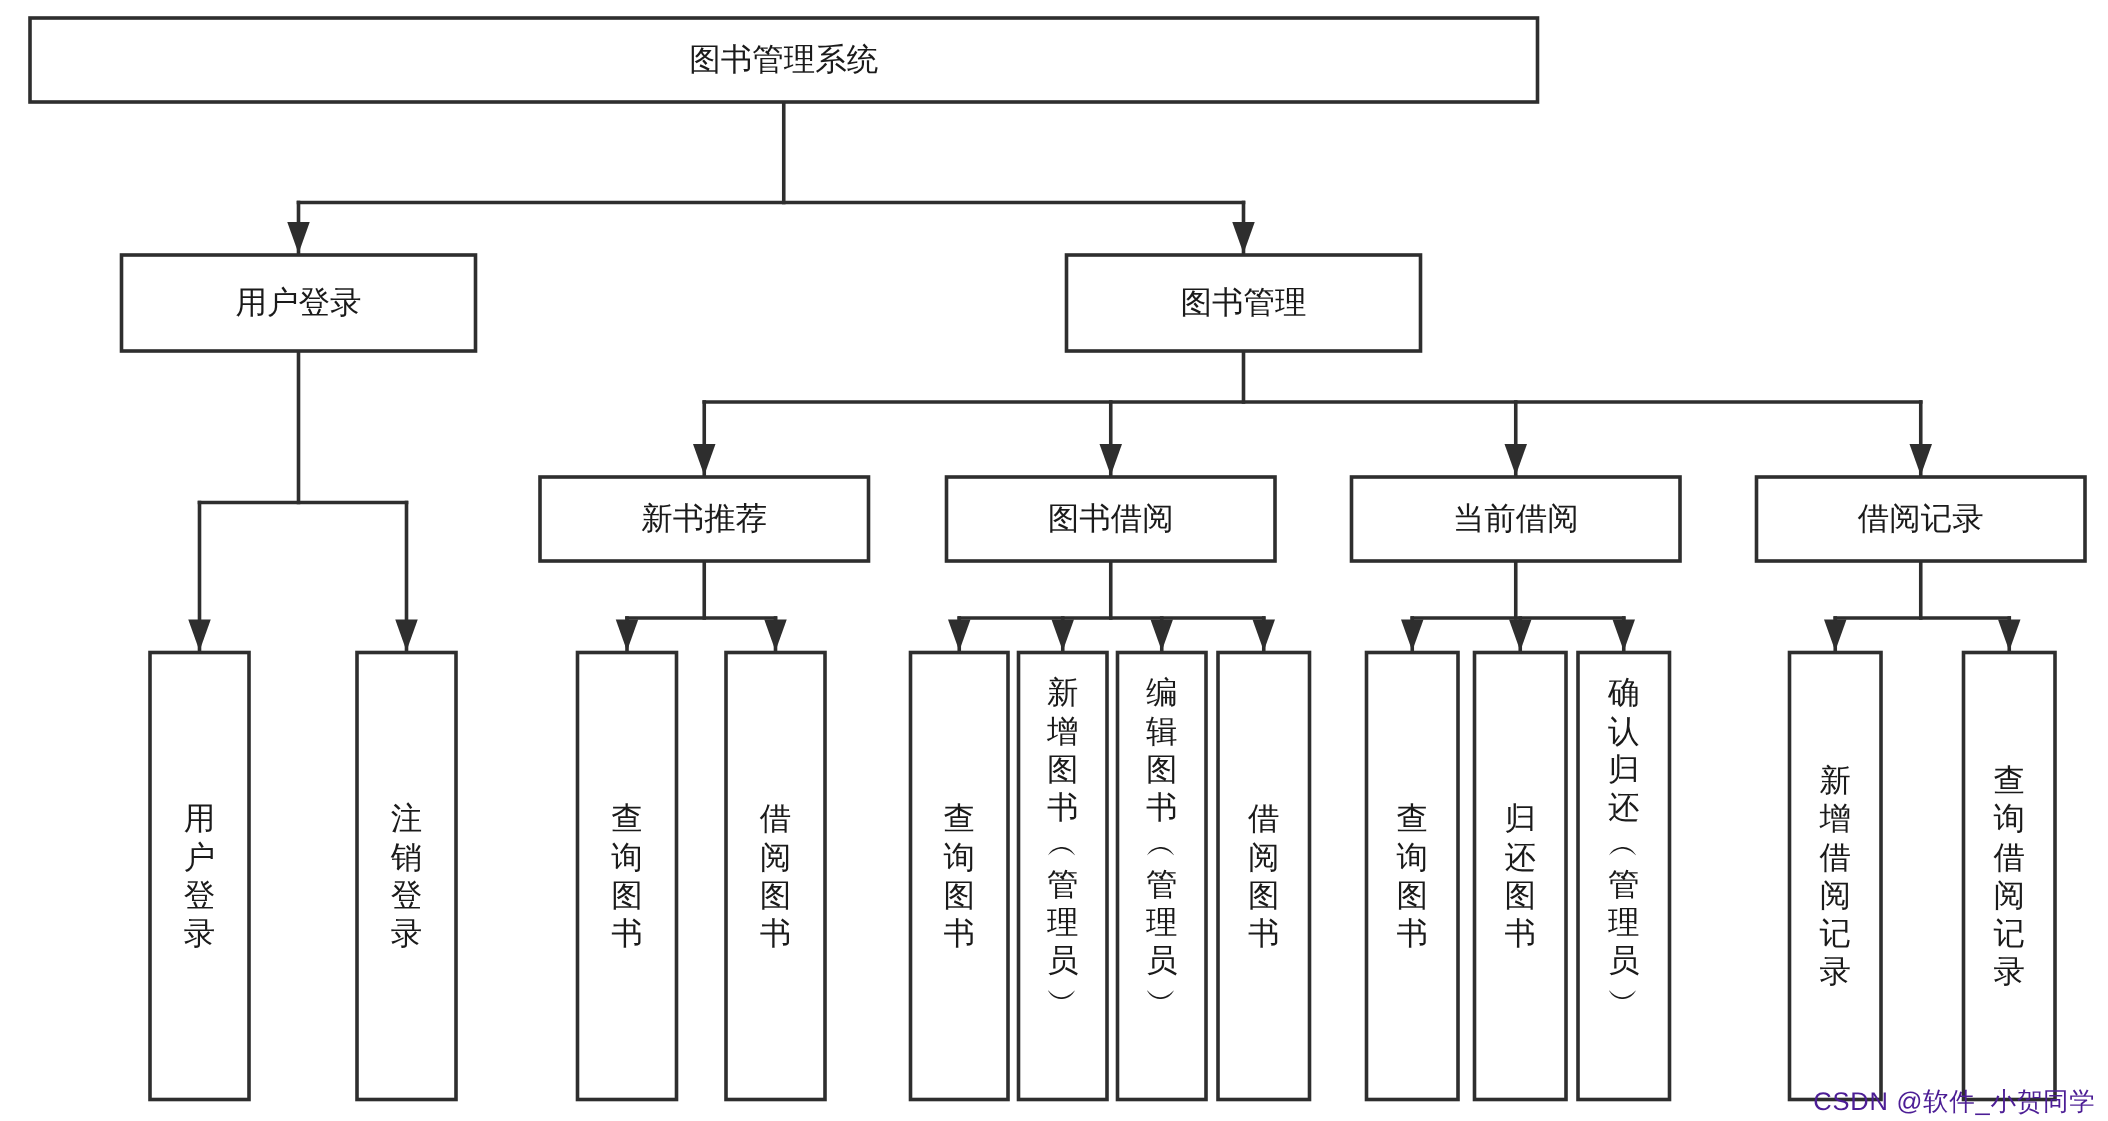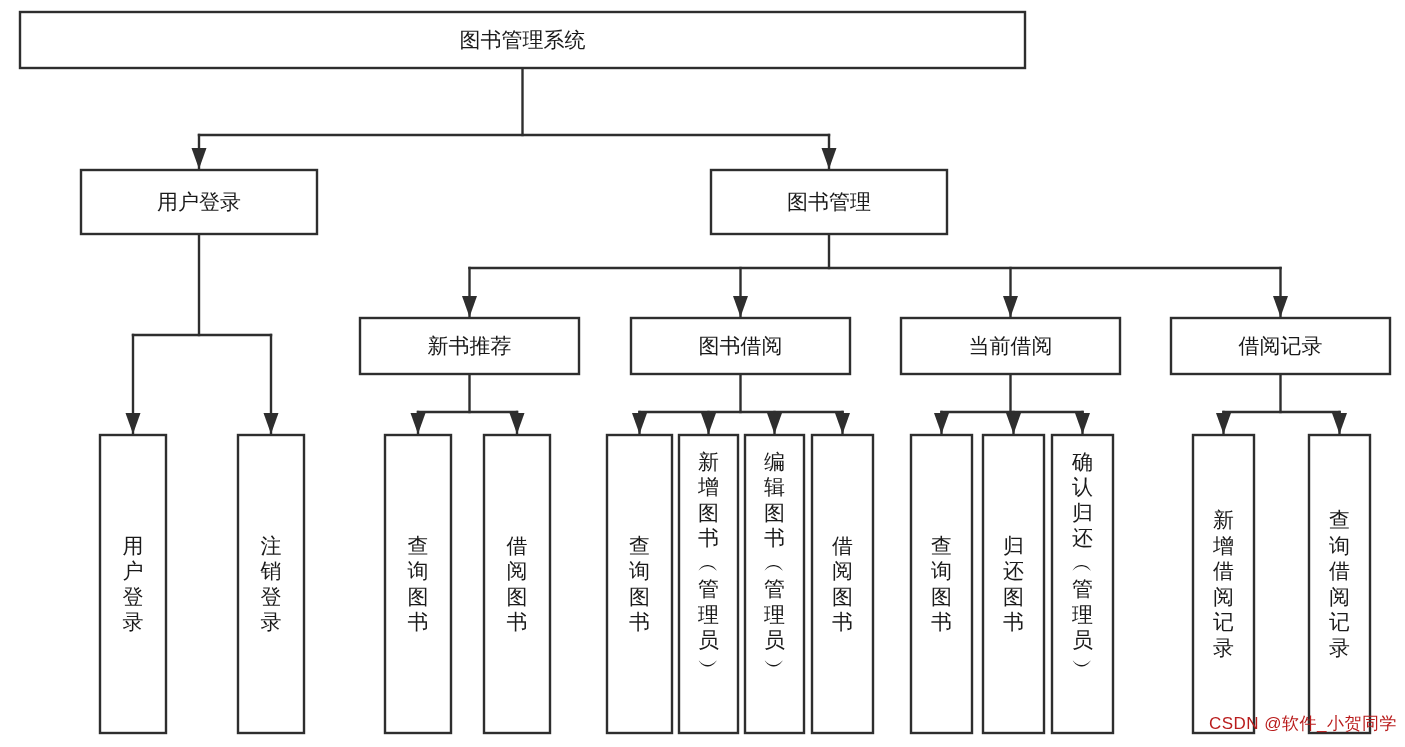--- a/index.html
+++ b/index.html
@@ -51,24 +51,24 @@
   }
   .node-label-v {
     font-family: "Liberation Sans", "DejaVu Sans", sans-serif;
     font-size: 21px;
     fill: #1a1a1a;
     text-anchor: middle;
   }
   .watermark {
     position: absolute;
     right: 8px;
-    bottom: 12px;
+    bottom: 1px;
     font-family: "Liberation Sans", "DejaVu Sans", sans-serif;
     font-size: 17px;
-    color: #b91c1c;
+    color: #4c1d95;
     white-space: nowrap;
     letter-spacing: 0.5px;
   }
 </style>
 </head>
 <body>
 
 <div id="diagram-root">
   <svg id="flow-svg" viewBox="0 0 1405 747">
     <g id="connectors-layer">

